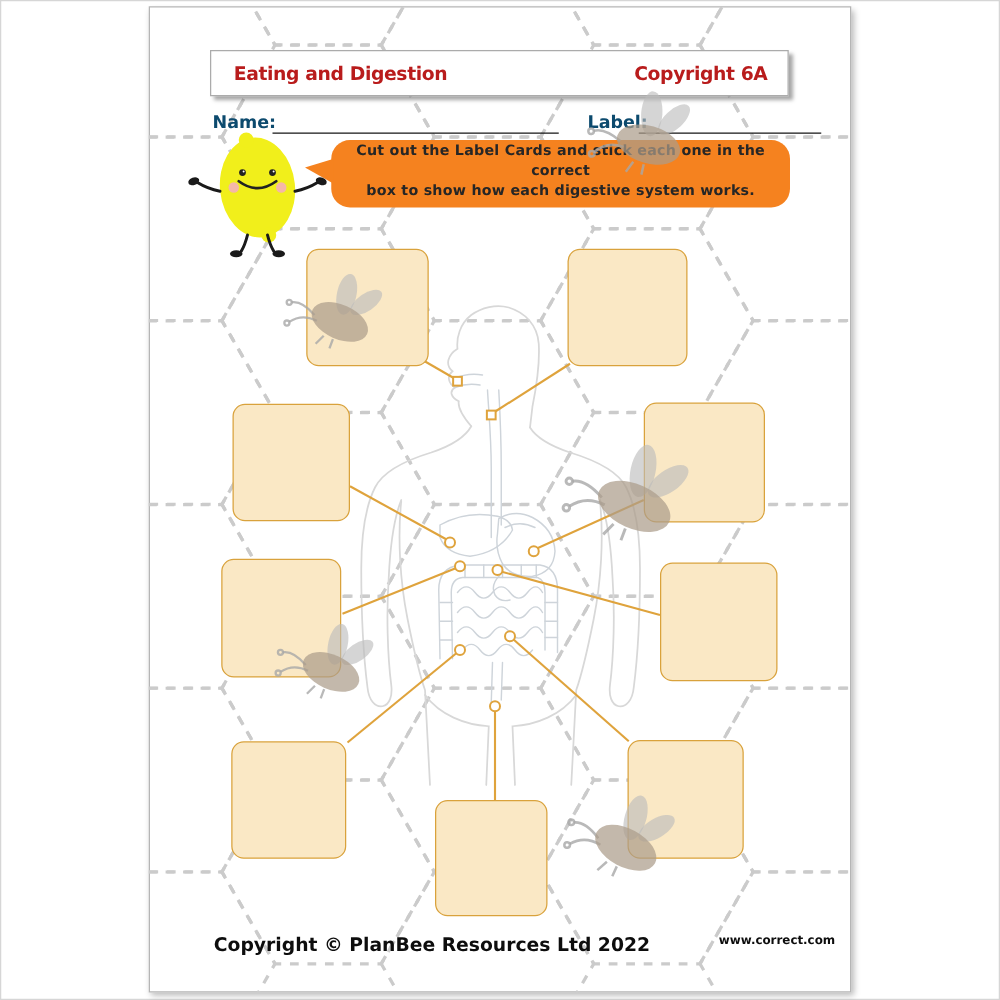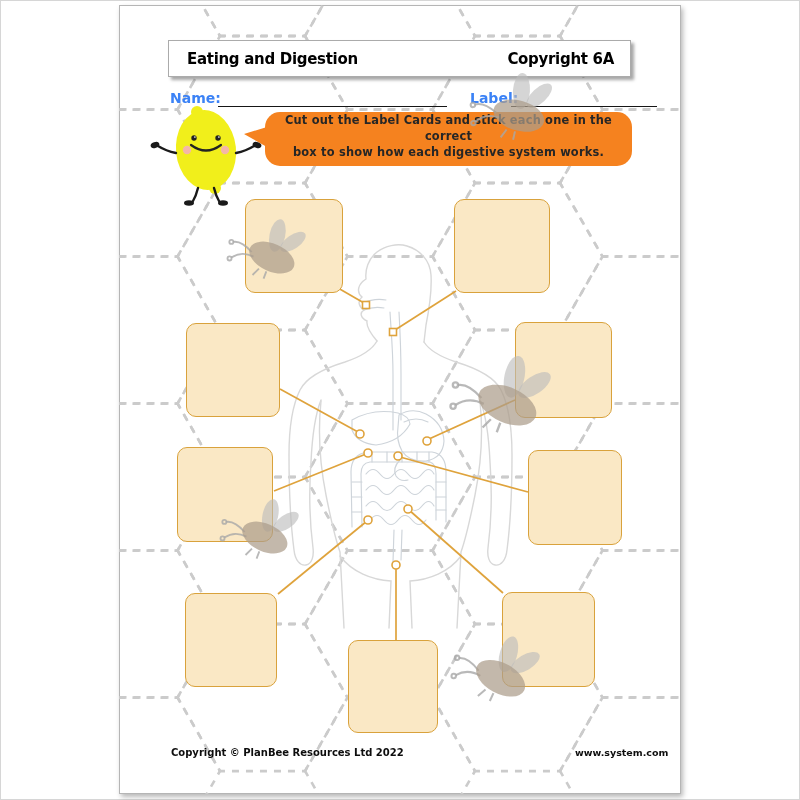--- a/index.html
+++ b/index.html
@@ -23,34 +23,34 @@
   .b4{left:515px;top:322px;width:97px;height:96px;}
   .b5{left:177px;top:447px;width:96px;height:95px;}
   .b6{left:528px;top:450px;width:94px;height:95px;}
   .b7{left:185px;top:593px;width:92px;height:94px;}
   .b8{left:348px;top:640px;width:90px;height:93px;}
   .b9{left:502px;top:592px;width:93px;height:95px;}
   .header-bar{position:absolute;z-index:3;left:168px;top:40px;width:463px;height:37px;
               background:#fff;border:1px solid #ababab;box-sizing:border-box;
               box-shadow:3px 3px 3px rgba(0,0,0,.35);display:flex;align-items:center;
               justify-content:space-between;padding:0 16px 0 18px;}
-  .header-bar span{font-weight:bold;font-size:15px;color:#000000;letter-spacing:-.3px;}
-  .fld{position:absolute;z-index:3;top:90px;font-weight:bold;font-size:14px;color:#3b82f6;}
+  .header-bar span{font-weight:bold;font-size:15px;color:#b91c1c;letter-spacing:-.3px;}
+  .fld{position:absolute;z-index:3;top:90px;font-weight:bold;font-size:14px;color:#0c4a6e;}
   .fld-name{left:170px;} .fld-date{left:470px;}
   .rule{position:absolute;z-index:3;top:106px;height:0;border-bottom:1.6px solid #161616;}
   .rule-name{left:218px;width:229px;} .rule-date{left:511px;width:146px;}
   .speech-bubble{position:absolute;z-index:4;left:265px;top:112px;width:367px;height:54px;
                  background:#f5821f;border-radius:15px;text-align:center;}
   .speech-bubble .tail{position:absolute;left:-21px;top:15px;width:0;height:0;
                  border-top:7px solid transparent;border-bottom:13px solid transparent;
                  border-right:23px solid #f5821f;}
   .bubble-line{font-weight:bold;font-size:11.4px;line-height:16px;color:#262626;letter-spacing:.2px;}
   .bubble-line:first-of-type{padding-top:10px;}
   .footer-copyright{position:absolute;z-index:3;left:171px;top:747px;font-weight:bold;
-                    font-size:10px;color:#0d0d0d;}
+                    font-size:15px;color:#0d0d0d;}
   .footer-website{position:absolute;z-index:3;left:575px;top:747px;font-weight:bold;
                   font-size:9.5px;color:#0d0d0d;}
   .bee-body{fill:#ac9d8a;opacity:.72;}
   .bee-wing{fill:#bcbcbc;opacity:.62;}
   .bee-line{stroke:#a8a8a8;stroke-width:2;fill:none;opacity:.8;}
 </style>
 </head>
 <body>
 
 <div class="canvas">
@@ -166,21 +166,21 @@
   <div class="fld fld-date">Label:</div>
   <div class="rule rule-date"></div>
 
   <div class="speech-bubble">
     <div class="tail"></div>
     <div class="bubble-line">Cut out the Label Cards and stick each one in the correct</div>
     <div class="bubble-line">box to show how each digestive system works.</div>
   </div>
 
   <div class="footer-copyright">Copyright © PlanBee Resources Ltd 2022</div>
-  <div class="footer-website">www.system.com</div>
+  <div class="footer-website">www.correct.com</div>
 
   <svg class="layer fg" viewBox="119 5 562 789">
     <defs>
       <g id="bee">
         <path class="bee-line" d="M-20,0 C-27,-8 -34,-12 -40,-11"></path>
         <circle class="bee-line" cx="-42" cy="-11" r="2.2" fill="#a8a8a8"></circle>
         <path class="bee-line" d="M-18,5 C-28,0 -36,2 -42,6"></path>
         <circle class="bee-line" cx="-44" cy="7" r="2.2" fill="#a8a8a8"></circle>
         <path class="bee-line" d="M-12,18 l-7,7 M-4,21 l-3,8"></path>
         <ellipse class="bee-wing" cx="8" cy="-18" rx="8.5" ry="18" transform="rotate(12 8 -18)"></ellipse>

